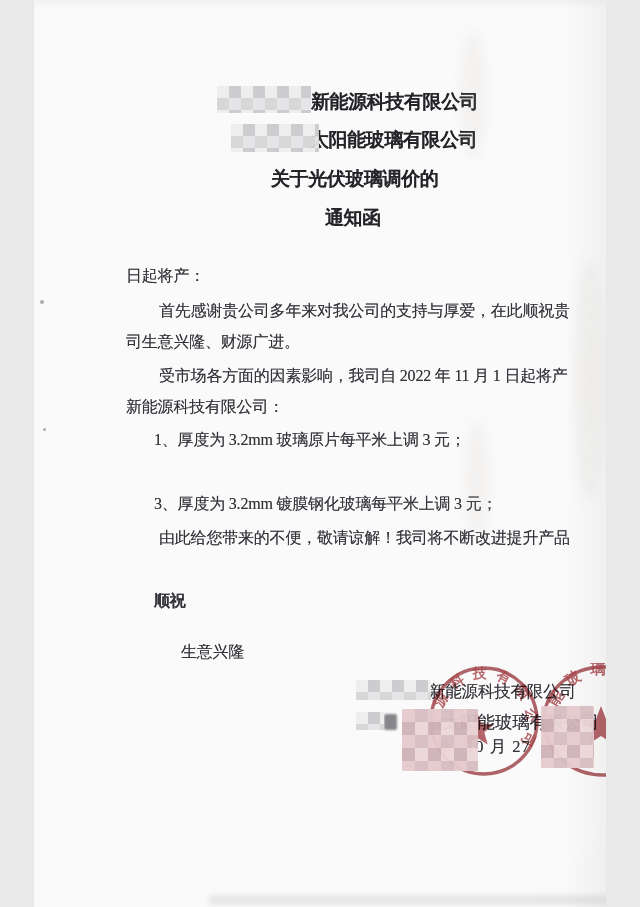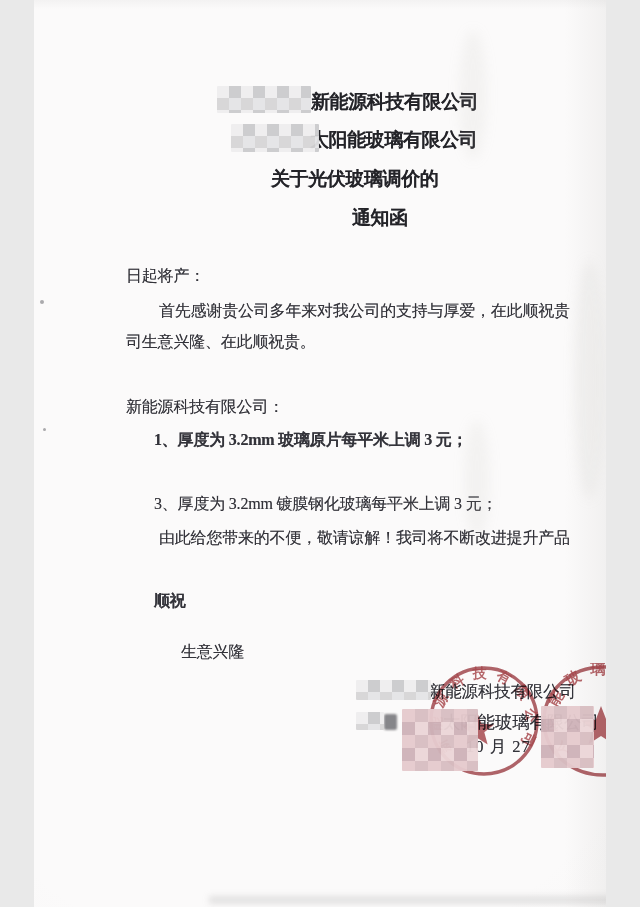--- a/index.html
+++ b/index.html
@@ -47,30 +47,31 @@
   <div class="streak" style="left:425px;top:30px;width:28px;height:130px;"></div>
   <div class="streak" style="left:540px;top:260px;width:30px;height:240px;"></div>
   <div class="streak" style="left:430px;top:420px;width:26px;height:120px;"></div>
   <div class="bottom-smear" style="left:175px;top:896px;width:460px;height:8px;"></div>
   <div class="speck" style="left:6px;top:300px;width:4px;height:4px;"></div>
   <div class="speck" style="left:9px;top:428px;width:3px;height:3px;"></div>
 
   <div class="line h" style="left:277px;top:89px;">新能源科技有限公司</div>
   <div class="line h" style="left:276px;top:127px;">太阳能玻璃有限公司</div>
   <div class="line h" style="left:237px;top:166px;">关于光伏玻璃调价的</div>
-  <div class="line h" style="left:291px;top:205px;margin-left:27px;">通知函</div>
+  <div class="line h" style="left:291px;top:205px;">通知函</div>
 
   <div class="redact grey" style="left:183px;top:86px;width:94px;height:27px;"></div>
   <div class="redact grey" style="left:197px;top:124px;width:88px;height:28px;"></div>
 
   <div class="line" style="left:92px;top:266px;">日起将产：</div>
   <div class="line" style="left:125px;top:301px;">首先感谢贵公司多年来对我公司的支持与厚爱，在此顺祝贵</div>
-  <div class="line" style="left:92px;top:332px;">司生意兴隆、在此顺祝贵。</div>
+  <div class="line" style="left:92px;top:332px;">司生意兴隆、财源广进。</div>
+  <div class="line" style="left:125px;top:366px;">受市场各方面的因素影响，我司自 2022 年 11 月 1 日起将产</div>
   <div class="line" style="left:92px;top:397px;">新能源科技有限公司：</div>
-  <div class="line" style="left:120px;top:430px;font-weight:bold;">1、厚度为 3.2mm 玻璃原片每平米上调 3 元；</div>
+  <div class="line" style="left:120px;top:430px;">1、厚度为 3.2mm 玻璃原片每平米上调 3 元；</div>
   <div class="line" style="left:120px;top:494px;">3、厚度为 3.2mm 镀膜钢化玻璃每平米上调 3 元；</div>
   <div class="line" style="left:125px;top:528px;">由此给您带来的不便，敬请谅解！我司将不断改进提升产品</div>
   <div class="line" style="left:120px;top:591px;font-weight:bold;">顺祝</div>
   <div class="line" style="left:147px;top:623px;margin-top:19px;">生意兴隆</div>
 
   <div class="line sig" style="left:395px;top:681px;font-size:16.5px;">新能源科技有限公司</div>
   <div class="line sig" style="left:409px;top:710px;font-size:17.5px;">太阳能玻璃有限公司</div>
   <div class="line sig" style="left:432px;top:736px;font-size:16.5px;letter-spacing:1px;">10 月 27</div>
 
   <svg class="stamp" style="left:392px;top:663px;" width="116" height="116" viewBox="0 0 116 116">

